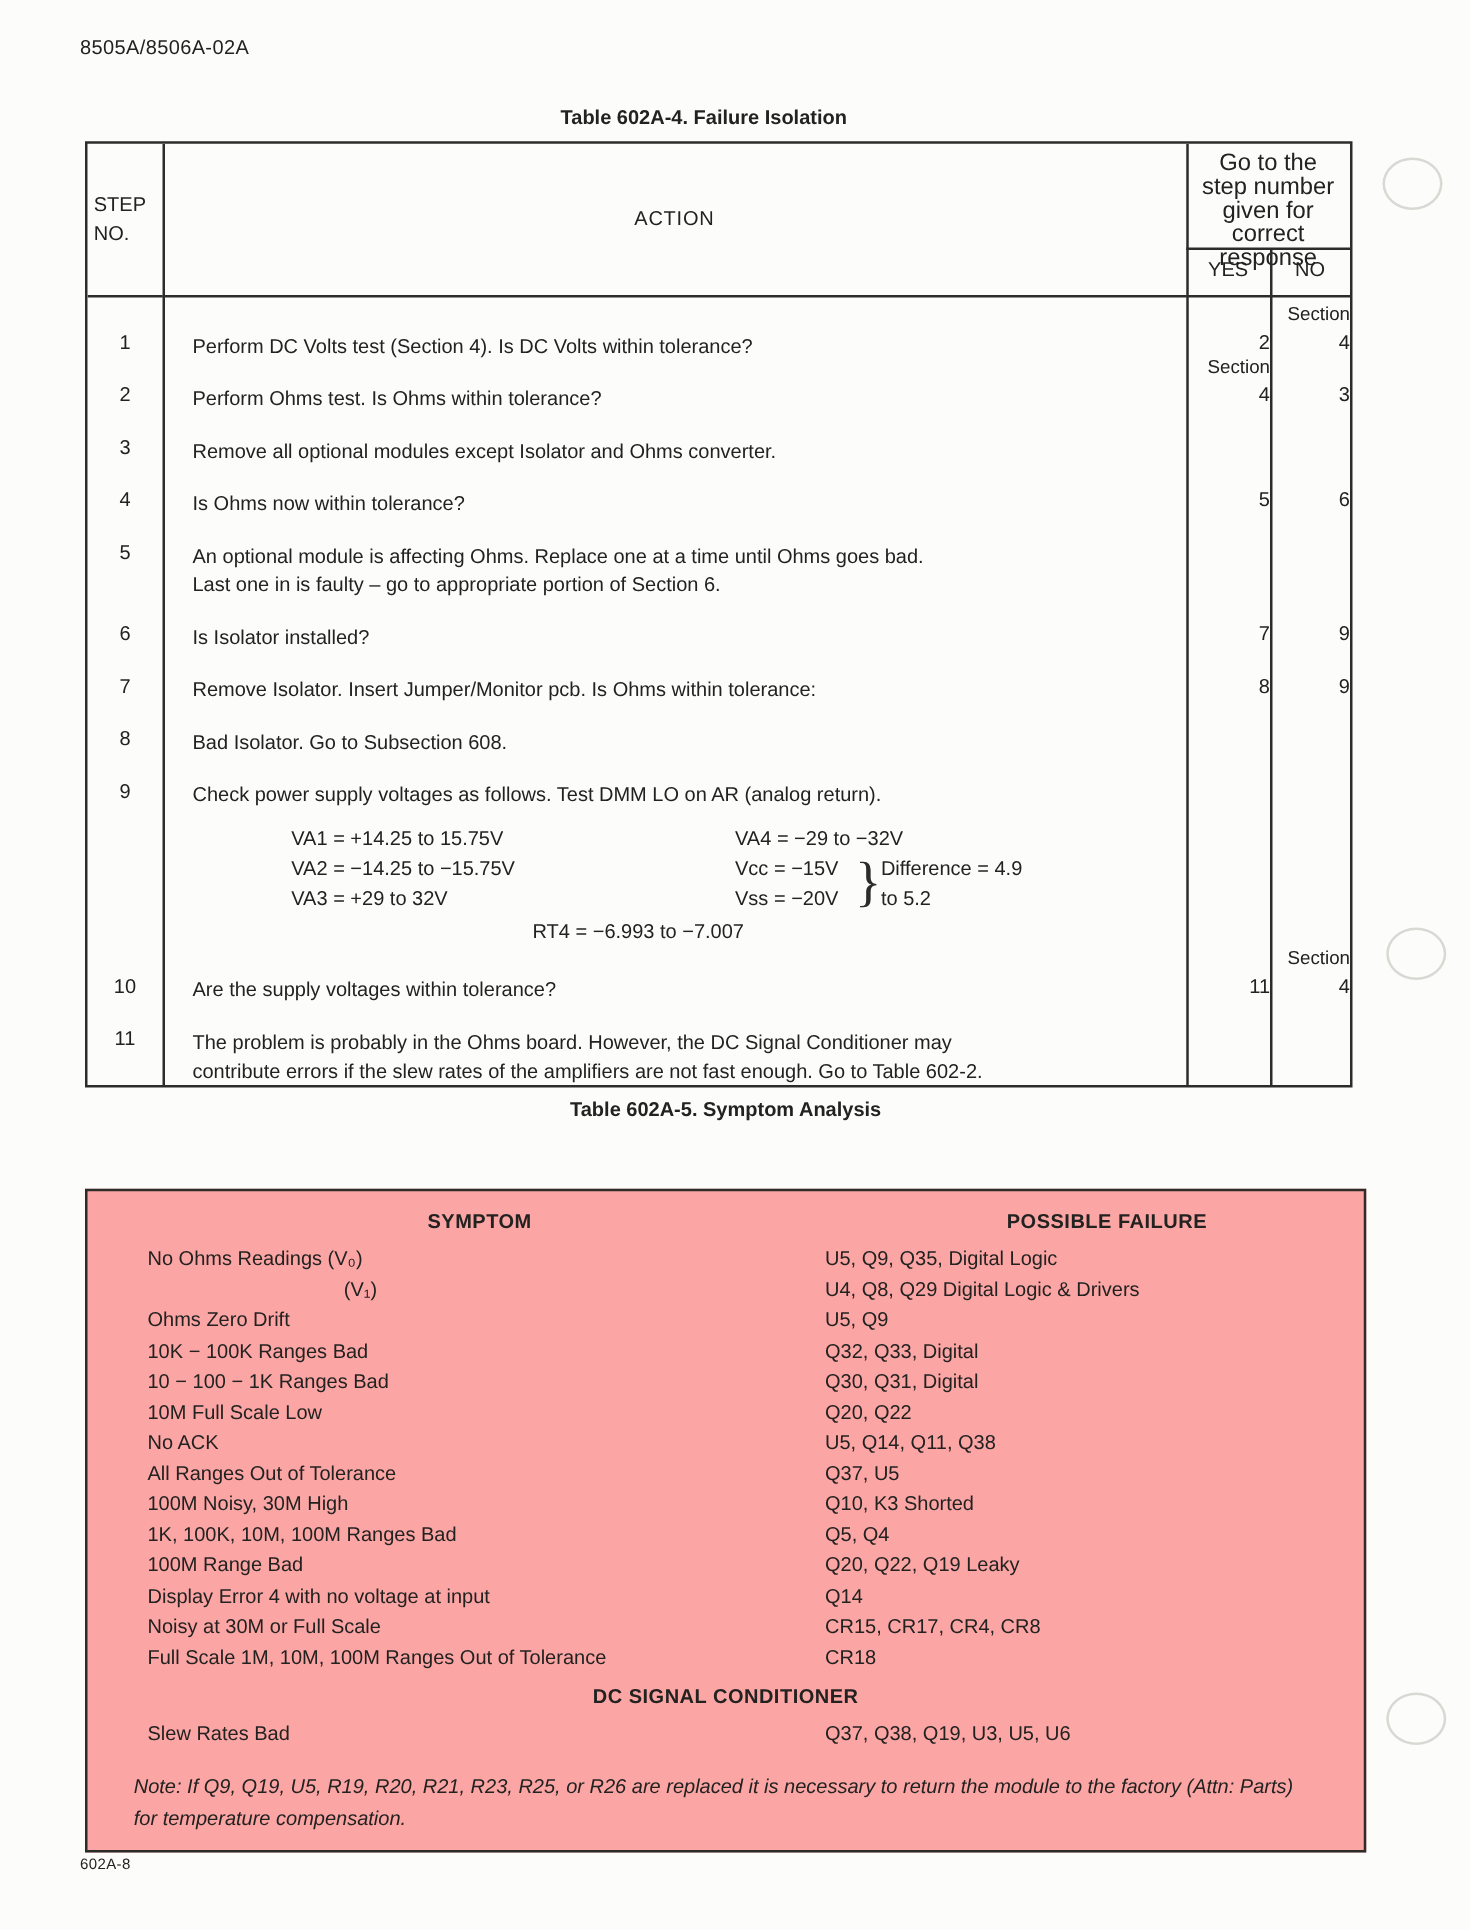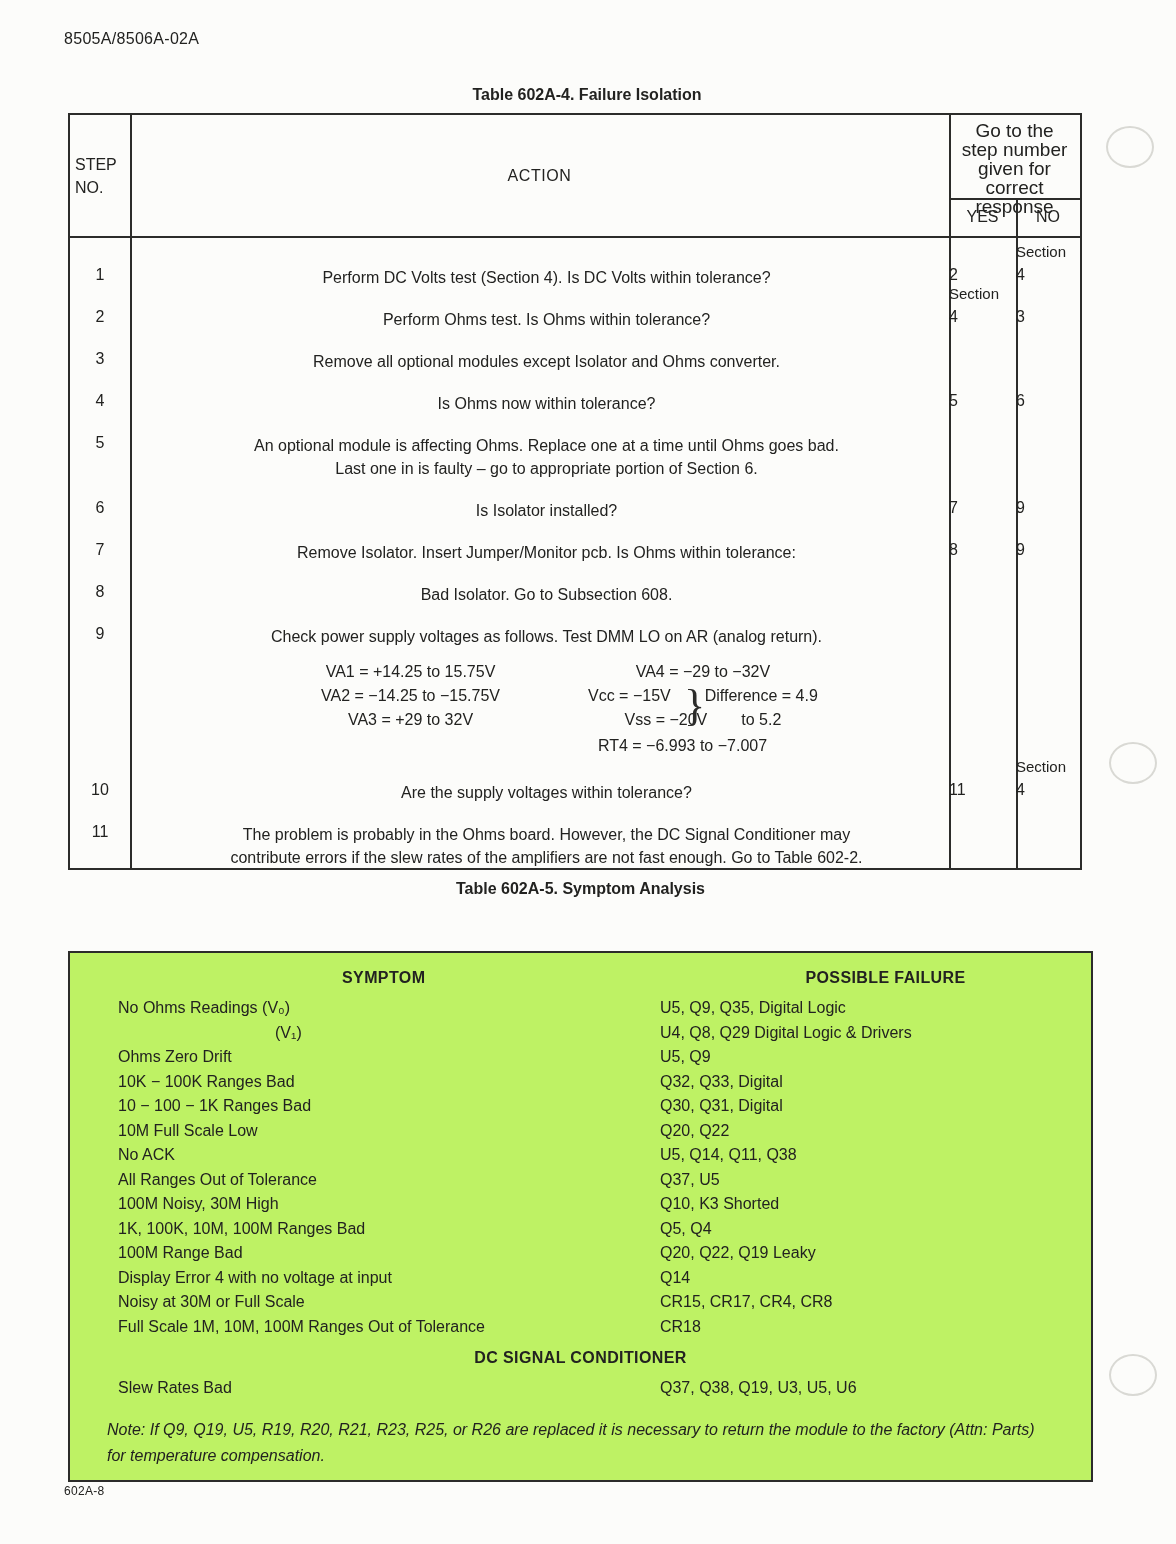--- a/index.html
+++ b/index.html
@@ -16,43 +16,43 @@
   .doc-number { position:absolute; left:64px; top:30px; font-size:16px; letter-spacing:.3px; }
   .page-number { position:absolute; left:64px; top:1484px; font-size:12px; letter-spacing:.3px; }
 
   
   .hole { position:absolute; width:48px; height:42px; border:2px solid #d9d9d4; border-radius:50%; background:transparent; }
   .hole.h1 { left:1106px; top:126px; }
   .hole.h2 { left:1109px; top:742px; }
   .hole.h3 { left:1109px; top:1354px; }
 
   
-  .t1-title { position:absolute; left:80px; top:86px; width:1014px; text-align:center; font-weight:bold; font-size:16px; }
+  .t1-title { position:absolute; left:56px; top:86px; width:1014px; text-align:center; font-weight:bold; font-size:16px; }
   .table1 {
     position:absolute; left:68px; top:113px; width:1014px; height:757px;
     border:2px solid #2c2c2a; background:#fcfcfa;
     display:grid; grid-template-columns:60px 1fr 67px 64px;
     grid-template-rows:85px 38px; grid-auto-rows:auto;
     font-size:16px; overflow:hidden;
   }
   .vline { position:absolute; top:0; bottom:0; width:2px; background:#2c2c2a; }
   .vline.v1 { left:60px; }
   .vline.v2 { left:879px; }
   .vline.v3 { left:946px; top:85px; }
 
   .h-step { grid-row:1/3; grid-column:1; display:flex; align-items:center; padding-left:5px; line-height:23px; border-bottom:2px solid #2c2c2a; }
   .h-action { grid-row:1/3; grid-column:2; display:flex; align-items:center; justify-content:center; letter-spacing:.6px; border-bottom:2px solid #2c2c2a; }
   .h-resp { grid-row:1; grid-column:3/5; text-align:center; font-size:19px; line-height:19px; padding:6px 10px 0; border-bottom:2px solid #2c2c2a; }
   .h-yes { grid-row:2; grid-column:3; text-align:center; padding-top:8px; border-bottom:2px solid #2c2c2a; }
   .h-no  { grid-row:2; grid-column:4; text-align:center; padding-top:8px; border-bottom:2px solid #2c2c2a; }
 
   .t1-row { display:contents; }
   .c-step { text-align:center; padding:10px 0 9px; }
-  .c-action { padding:10px 10px 9px 24px; line-height:23px;text-align:center; }
-  .c-yes, .c-no { position:relative; text-align:left; padding-top:10px; }
+  .c-action { padding:10px 10px 9px 24px; line-height:23px; }
+  .c-yes, .c-no { position:relative; text-align:right; padding-top:10px; }
   .sec { position:absolute; top:-13px; left:0; right:0; font-size:15px; }
   .num { display:block; }
   .r1 .c-step, .r1 .c-action, .r1 .c-yes, .r1 .c-no { padding-top:28px; }
   .r1 .sec { top:5px; }
 
   
   .volt { margin:12px 0 4px 79px; line-height:24px; }
   .volt-cols { display:flex; }
   .volt-left { width:355px; }
   .volt-right { position:relative; }
@@ -61,21 +61,21 @@
     position:absolute; left:96px; top:26px;
     font-family:"Liberation Serif","DejaVu Serif",serif;
     font-size:44px; line-height:0.9; font-weight:300; color:#2c2c2a;
   }
   .volt-rt4 { margin-left:193px; margin-top:2px; }
 
   
   .t2-title { position:absolute; left:68px; top:880px; width:1025px; text-align:center; font-weight:bold; font-size:16px; }
   .table2 {
     position:absolute; left:68px; top:951px; width:1025px; height:531px;
-    border:2px solid #2c2c2a; background:#bef264; font-size:16px; overflow:hidden;
+    border:2px solid #2c2c2a; background:#fca5a5; font-size:16px; overflow:hidden;
   }
   .t2-head { margin:16px 0 9px; display:flex; }
   .t2-h-sym { margin-left:272px; font-weight:bold; letter-spacing:.4px; }
   .t2-h-fail { margin-left:380px; font-weight:bold; letter-spacing:.4px; }
   .t2-row { display:grid; grid-template-columns:542px 1fr; padding-left:48px; line-height:24.5px; }
   .t2-row .sym.indent { padding-left:157px; }
   .t2-sub { text-align:center; font-weight:bold; margin:10px 0 9px; letter-spacing:.4px; }
   .t2-note { margin:16px 45px 0 37px; font-style:italic; line-height:26px; }
 </style>
 </head>

